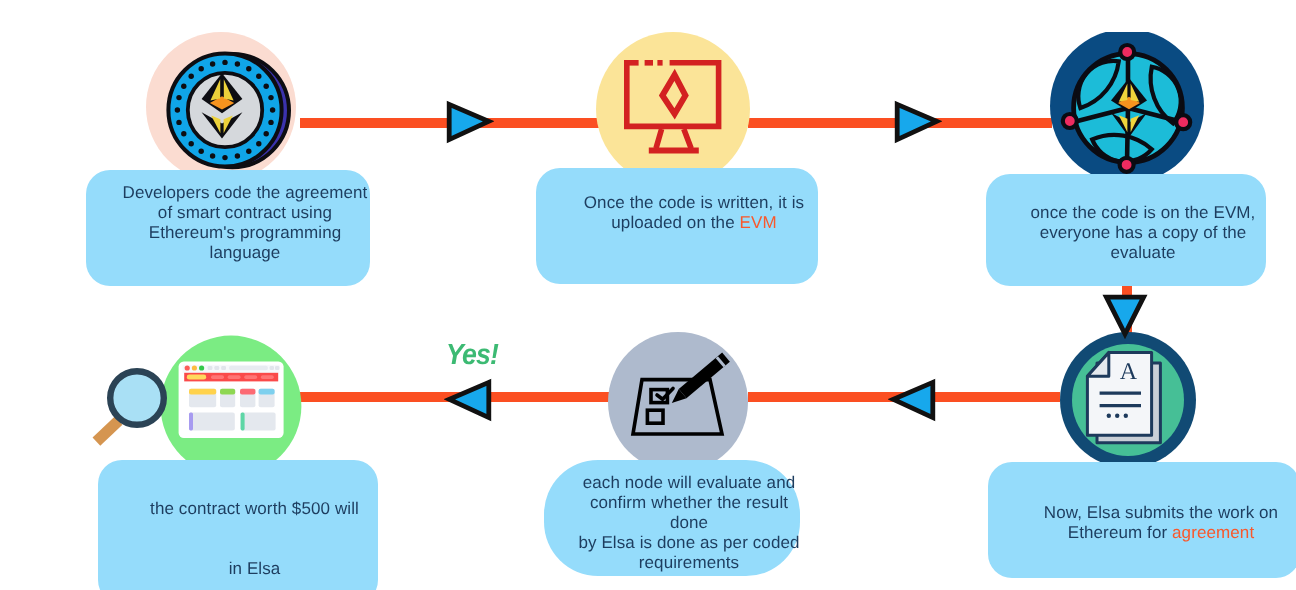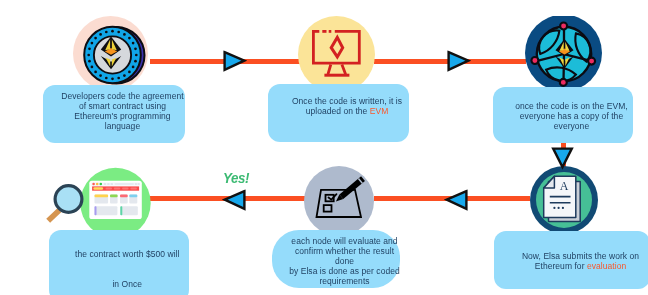--- a/index.html
+++ b/index.html
@@ -248,42 +248,42 @@
     <span>
       <b>Once the code is written, it is</b><br>
       <b>uploaded on the </b><b class="hl">EVM</b>
     </span>
   </div>
 
   <div class="bubble" style="left:493px;top:86.6px;width:140px;height:56.8px;padding-top:1.5px;box-sizing:border-box;">
     <span>
       <b>once the code is on the EVM,</b><br>
       <b>everyone has a copy of the</b><br>
-      <b>everyone</b>
+      <b>evaluate</b>
     </span>
   </div>
 
   <div class="bubble" style="left:48.5px;top:230.1px;width:140.5px;height:72px;padding-top:5px;box-sizing:border-box;">
     <span>
       <b>the contract worth $500 will</b><br>
       <br>
       <br>
-      <b>in Once</b>
+      <b>in Elsa</b>
     </span>
   </div>
 
   <div class="bubble" style="left:272px;top:230.1px;width:128px;height:58.1px;padding-top:3px;box-sizing:border-box;border-radius:27px;">
     <span>
       <b>each node will evaluate and</b><br>
       <b>confirm whether the result done</b><br>
       <b>by Elsa is done as per coded</b><br>
       <b>requirements</b>
     </span>
   </div>
 
   <div class="bubble" style="left:494px;top:230.8px;width:156px;height:57.8px;padding-top:3px;box-sizing:border-box;">
     <span>
       <b>Now, Elsa submits the work on</b><br>
-      <b>Ethereum for </b><b class="hl">evaluation</b>
+      <b>Ethereum for </b><b class="hl">agreement</b>
     </span>
   </div>
 
 </div>
 
 </body></html>

